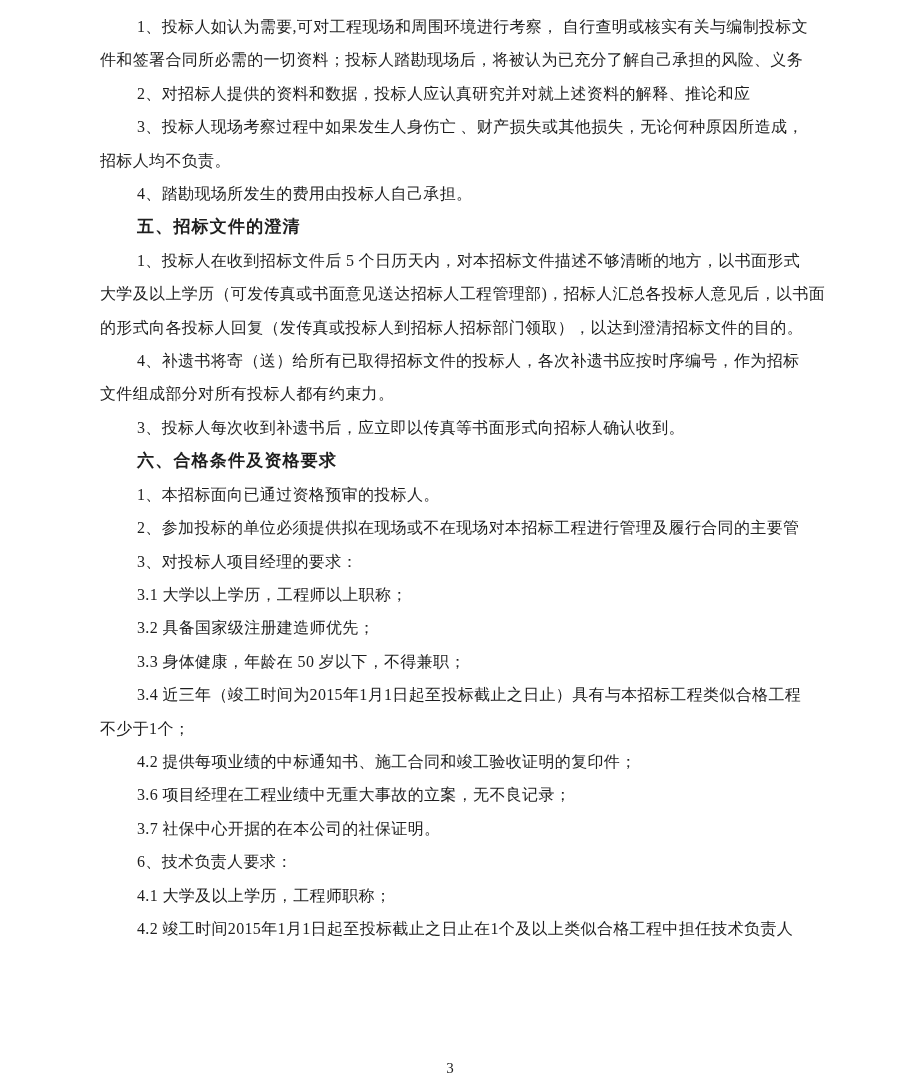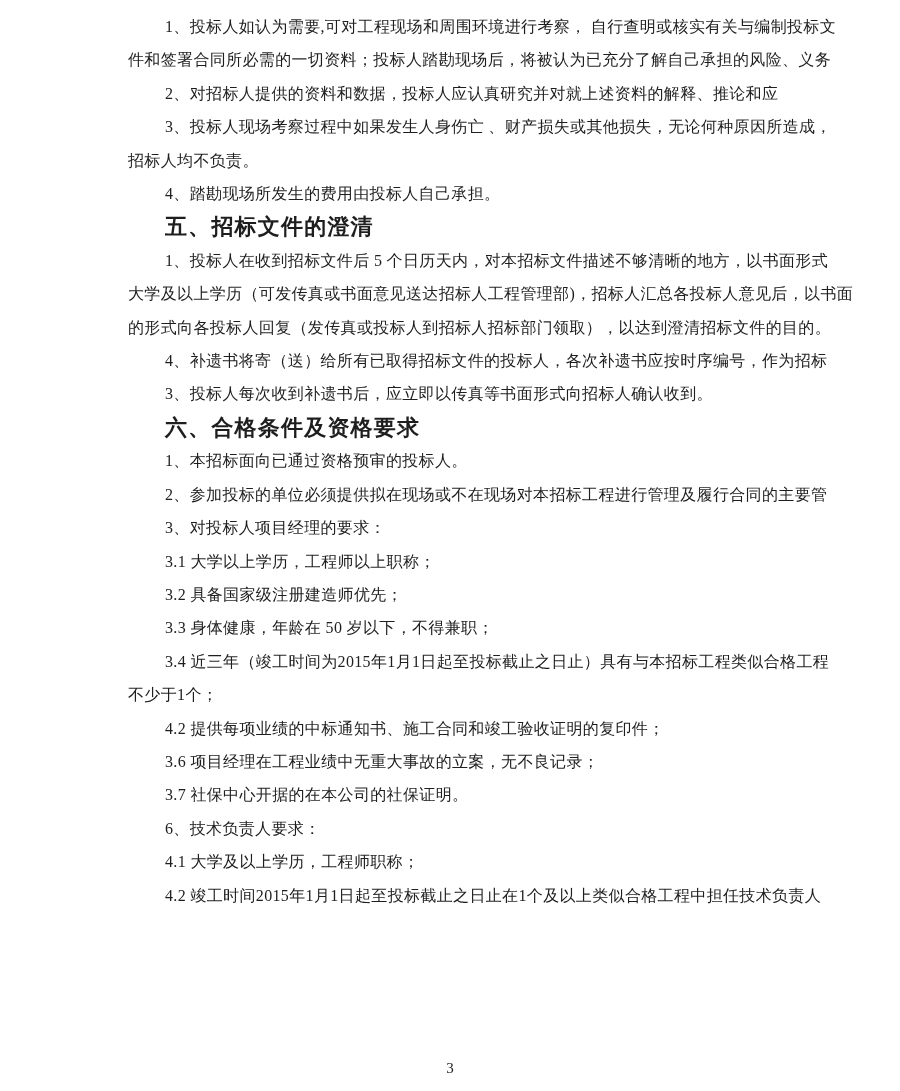--- a/index.html
+++ b/index.html
@@ -21,29 +21,28 @@
     left: 100px;
     top: 10px;
     width: 706px;
   }
   .line {
     font-size: 16px;
     line-height: 33.4px;
     letter-spacing: 0.35px;
     white-space: pre;
     color: #1e1e1e;
-    margin-left: 28px;
   }
   .line.indent {
     text-indent: 37px;
   }
   .line.heading {
     font-family: "Liberation Sans", "DejaVu Sans", sans-serif;
     font-weight: 700;
-    font-size: 22px;
+    font-size: 17px;
     letter-spacing: 1.2px;
     text-indent: 37px;
   }
   .page-number {
     position: absolute;
     left: 0;
     top: 1060px;
     width: 100%;
     text-align: center;
     font-size: 15px;
@@ -59,20 +58,21 @@
       <div class="line">件和签署合同所必需的一切资料；投标人踏勘现场后，将被认为已充分了解自己承担的风险、义务</div>
       <div class="line indent">2、对招标人提供的资料和数据，投标人应认真研究并对就上述资料的解释、推论和应</div>
       <div class="line indent">3、投标人现场考察过程中如果发生人身伤亡 、财产损失或其他损失，无论何种原因所造成，</div>
       <div class="line">招标人均不负责。</div>
       <div class="line indent">4、踏勘现场所发生的费用由投标人自己承担。</div>
       <div class="line heading">五、招标文件的澄清</div>
       <div class="line indent">1、投标人在收到招标文件后 5 个日历天内，对本招标文件描述不够清晰的地方，以书面形式</div>
       <div class="line">大学及以上学历（可发传真或书面意见送达招标人工程管理部)，招标人汇总各投标人意见后，以书面</div>
       <div class="line">的形式向各投标人回复（发传真或投标人到招标人招标部门领取），以达到澄清招标文件的目的。</div>
       <div class="line indent">4、补遗书将寄（送）给所有已取得招标文件的投标人，各次补遗书应按时序编号，作为招标</div>
+      <div class="line">文件组成部分对所有投标人都有约束力。</div>
       <div class="line indent">3、投标人每次收到补遗书后，应立即以传真等书面形式向招标人确认收到。</div>
       <div class="line heading">六、合格条件及资格要求</div>
       <div class="line indent">1、本招标面向已通过资格预审的投标人。</div>
       <div class="line indent">2、参加投标的单位必须提供拟在现场或不在现场对本招标工程进行管理及履行合同的主要管</div>
       <div class="line indent">3、对投标人项目经理的要求：</div>
       <div class="line indent">3.1 大学以上学历，工程师以上职称；</div>
       <div class="line indent">3.2 具备国家级注册建造师优先；</div>
       <div class="line indent">3.3 身体健康，年龄在 50 岁以下，不得兼职；</div>
       <div class="line indent">3.4 近三年（竣工时间为2015年1月1日起至投标截止之日止）具有与本招标工程类似合格工程</div>
       <div class="line">不少于1个；</div>

